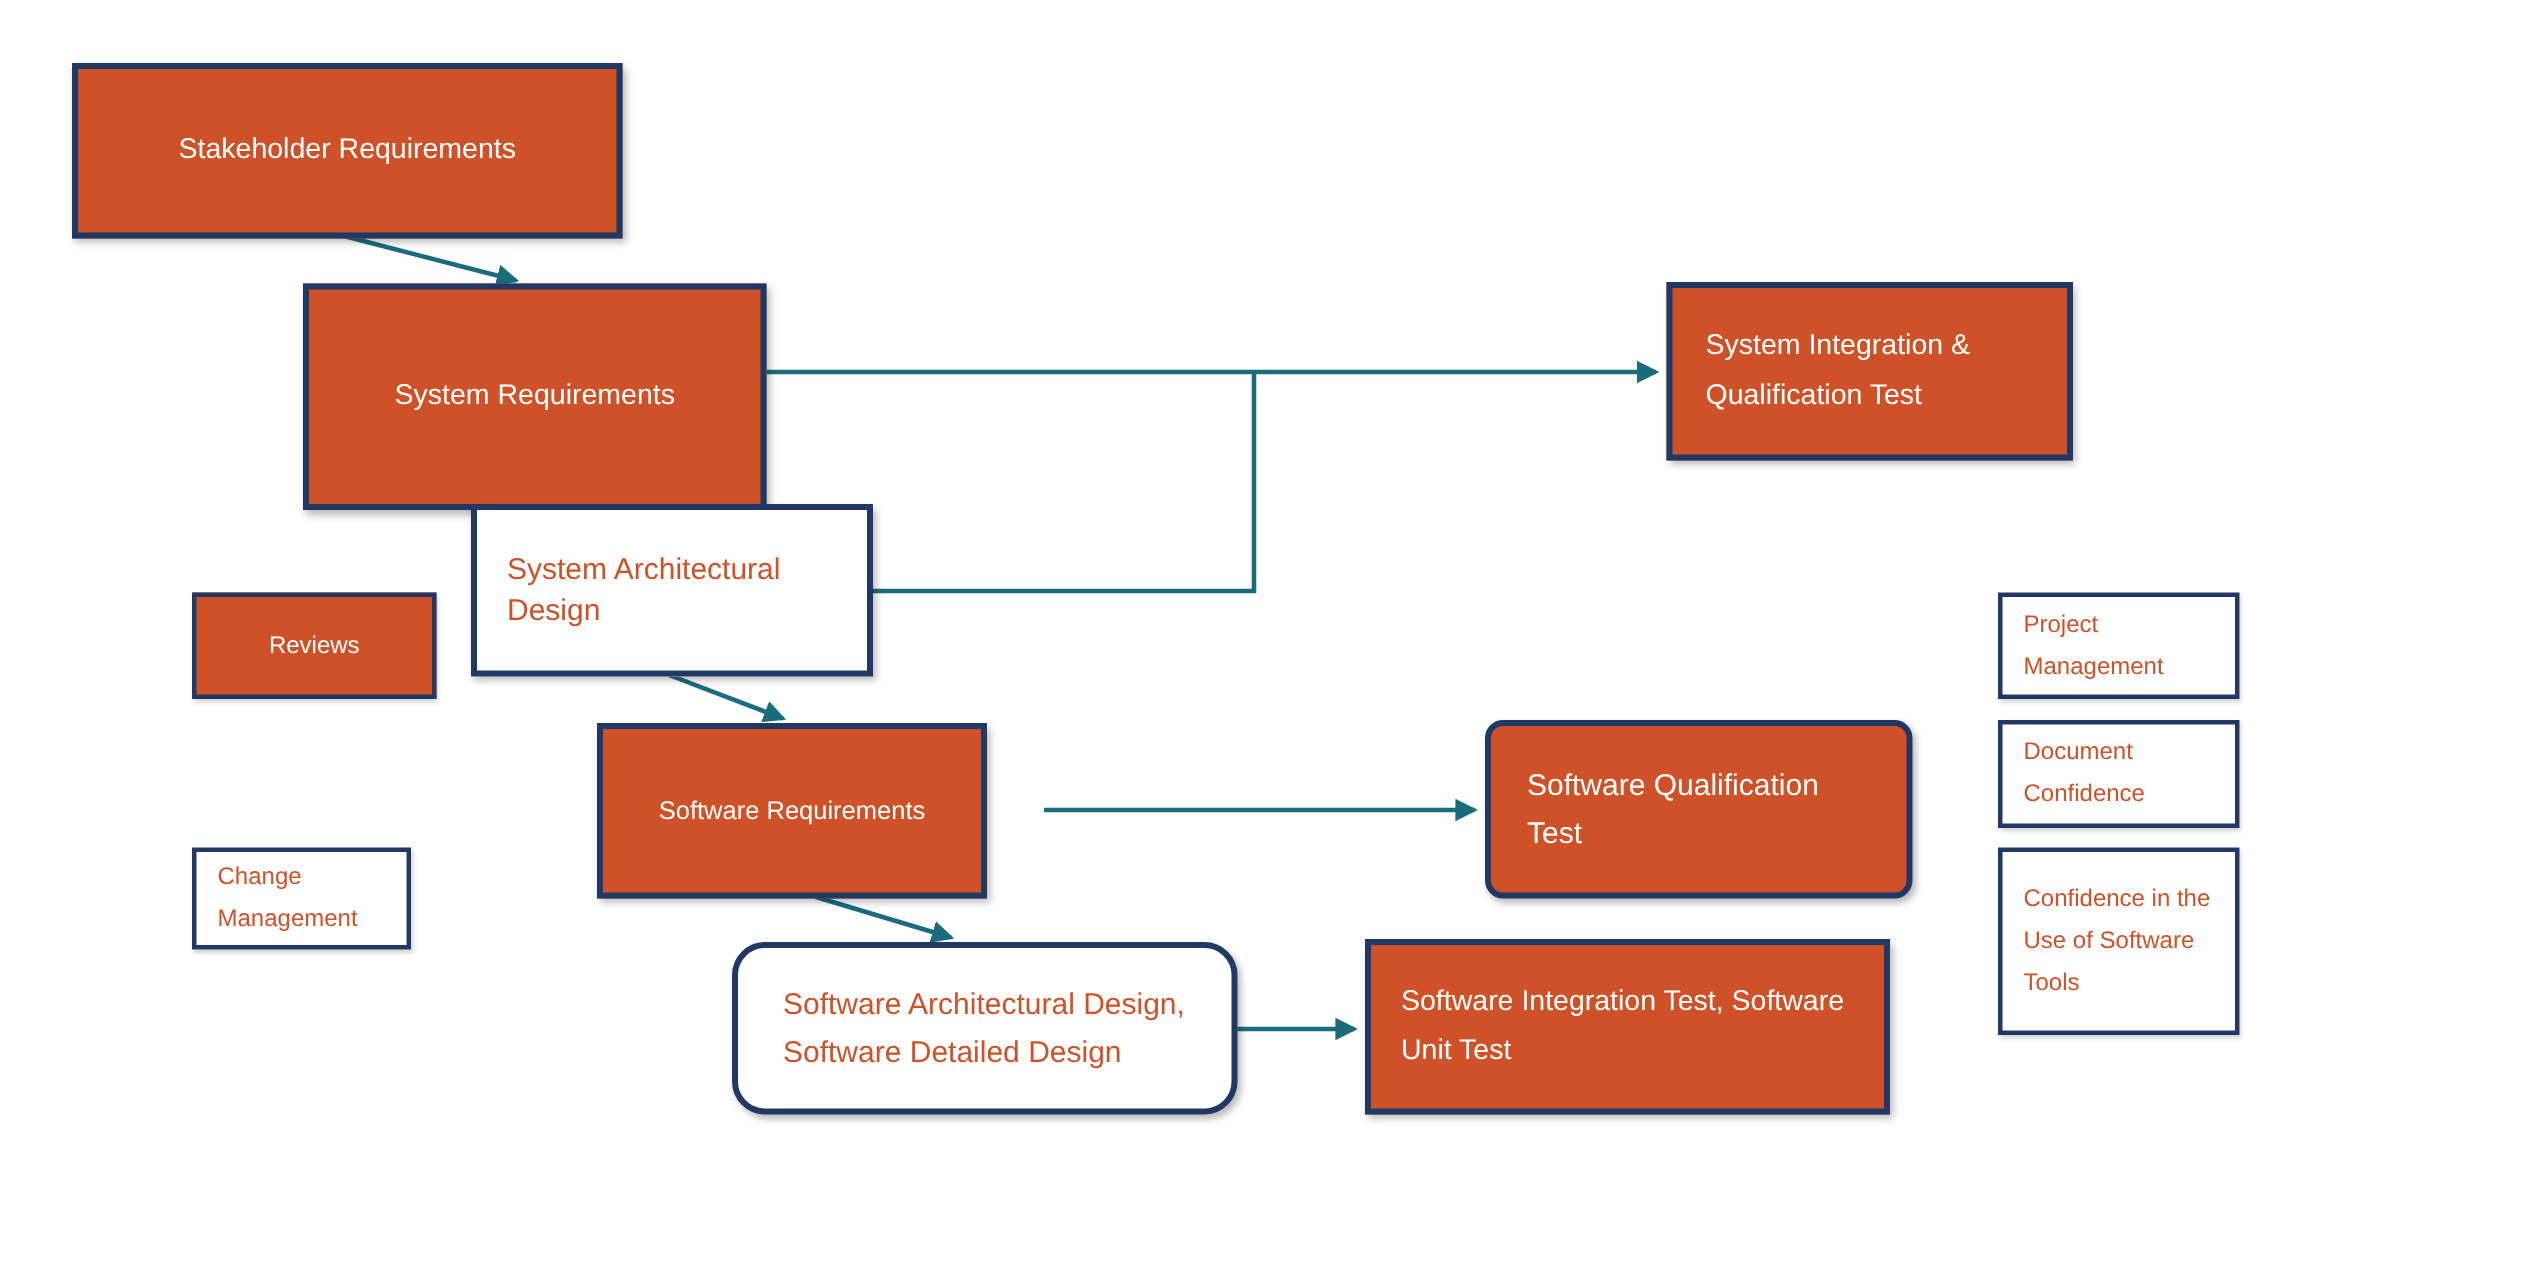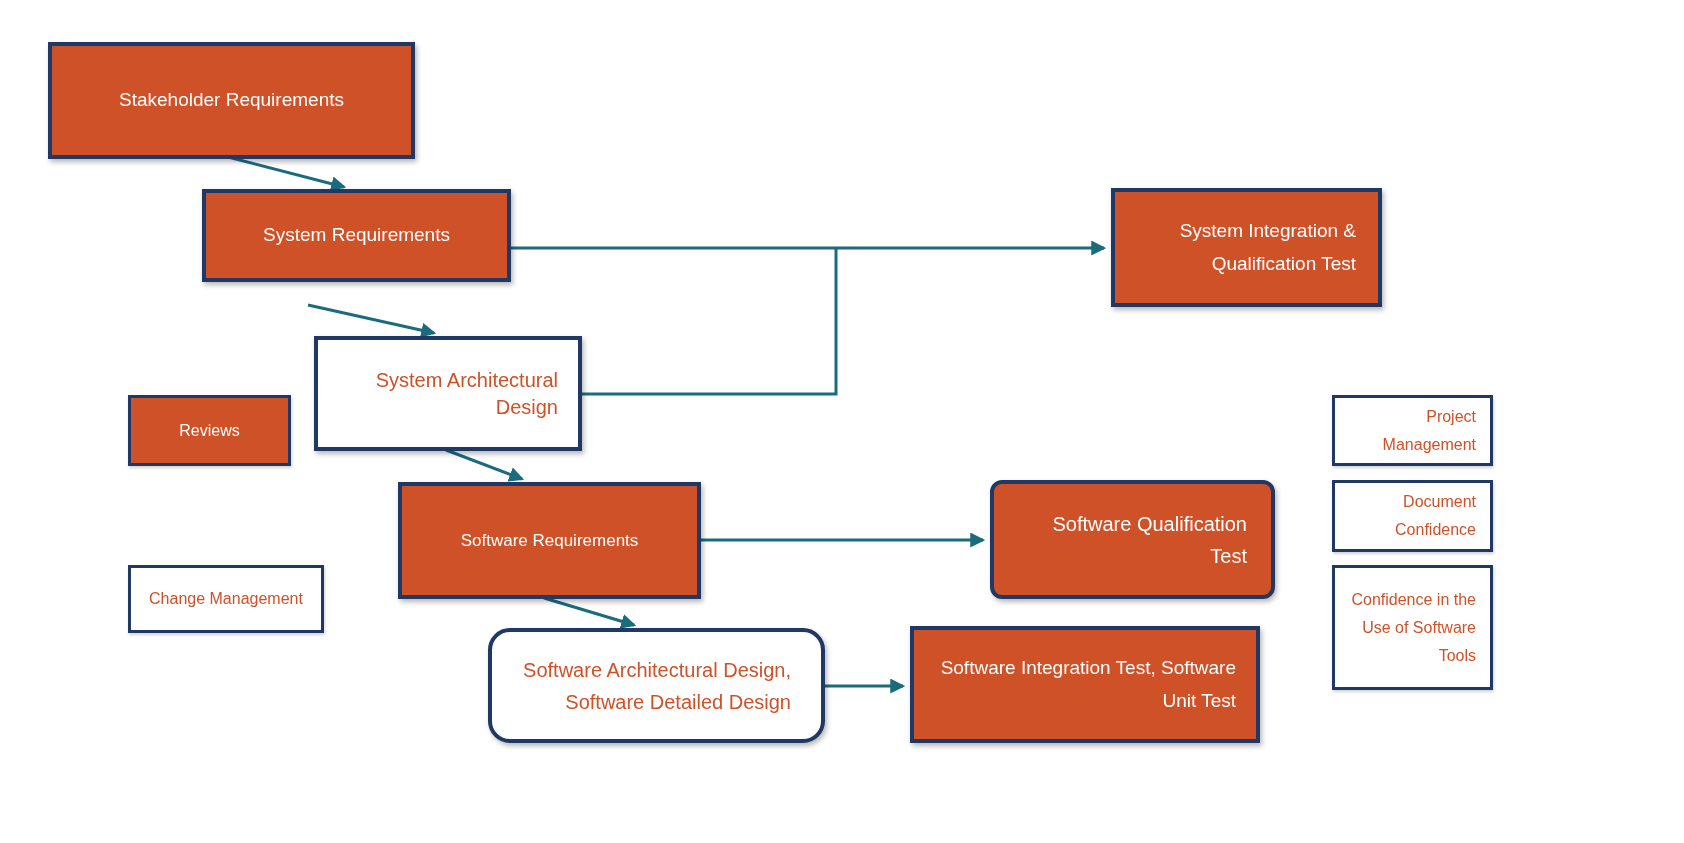--- a/index.html
+++ b/index.html
@@ -29,21 +29,21 @@
   }
   #ah path {
     fill: var(--teal, #1A6C7D);
   }
   .box {
     position: absolute;
     box-sizing: border-box;
     display: flex;
     align-items: center;
     justify-content: center;
-    text-align: right;
+    text-align: left;
     border: 4px solid var(--navy, #1F3864);
     box-shadow: 2px 3px 5px rgba(0,0,0,0.28);
     line-height: 1.6;
   }
   .box.orange {
     background: var(--orange, #CF5128);
     color: #ffffff;
   }
   .box.white {
     background: #ffffff;
@@ -51,30 +51,30 @@
   }
   .box.small {
     border-width: 3px;
     font-size: 16px;
     line-height: 1.75;
     padding: 0 14px;
     box-shadow: 1px 2px 3px rgba(0,0,0,0.18);
   }
   
   .n-stakeholder      { left: 48px;   top: 42px;  width: 367px; height: 117px; font-size: 19px; }
-  .n-sysreq           { left: 202px;  top: 189px; width: 309px; height: 93px; font-size: 19px; }
+  .n-sysreq           { left: 202px;  top: 189px; width: 309px; height: 151px; font-size: 19px; }
   .n-sysint           { left: 1111px; top: 188px; width: 271px; height: 119px; font-size: 19px; line-height: 1.7; padding: 0 22px; }
   .n-sysarch          { left: 314px;  top: 336px; width: 268px; height: 115px; font-size: 20px; line-height: 1.35; padding: 0 20px; }
-  .n-swreq            { left: 398px;  top: 482px; width: 303px; height: 117px; font-size: 17px; }
+  .n-swreq            { left: 398px;  top: 482px; width: 260px; height: 117px; font-size: 17px; }
   .n-swqual           { left: 990px;  top: 480px; width: 285px; height: 119px; font-size: 20px; line-height: 1.6; padding: 0 24px; border-radius: 12px; }
   .n-swarch           { left: 488px;  top: 628px; width: 337px; height: 115px; font-size: 20px; line-height: 1.6; padding: 0 30px; border-radius: 22px; }
   .n-swint            { left: 910px;  top: 626px; width: 350px; height: 117px; font-size: 19px; line-height: 1.7; padding: 0 20px; }
   .n-reviews          { left: 128px;  top: 395px; width: 163px; height: 71px;  font-size: 17px; }
   .n-config           { left: 128px;  top: 480px; width: 164px; height: 72px; }
-  .n-change           { left: 128px;  top: 565px; width: 196px; height: 68px; }
+  .n-change           { left: 128px;  top: 565px; width: 146px; height: 68px; }
   .n-projmgmt         { left: 1332px; top: 395px; width: 161px; height: 71px; }
   .n-docmgmt          { left: 1332px; top: 480px; width: 161px; height: 72px; }
   .n-confidence       { left: 1332px; top: 565px; width: 161px; height: 125px; }
 </style>
 </head>
 <body>
 
 <div class="canvas">
 
   <svg class="arrows" width="1684" height="843" viewBox="0 0 1684 843">

